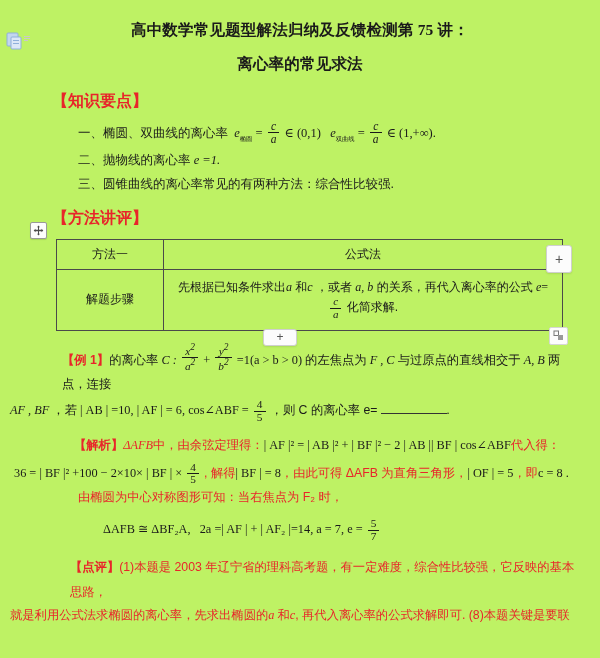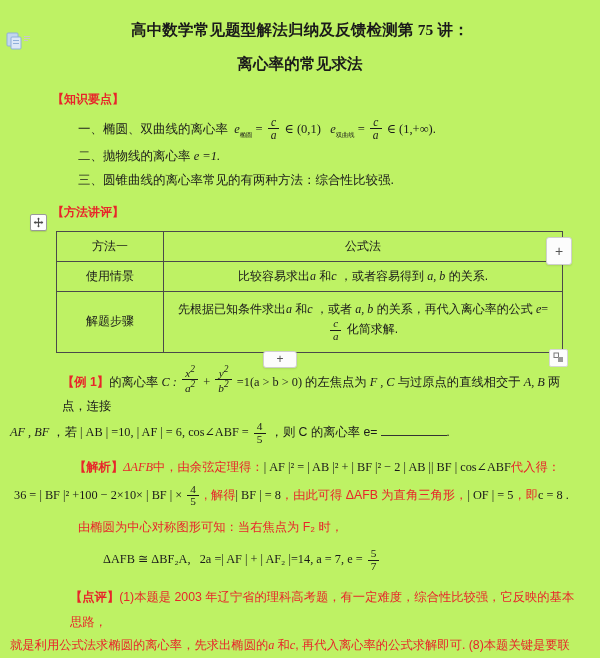--- a/index.html
+++ b/index.html
@@ -24,21 +24,21 @@
   .blank-lg{min-width:66px;}
 
   
   .doc-title{
     text-align:center;font-size:15.5px;font-weight:bold;letter-spacing:.2px;
   }
   .doc-title.t1{margin:20px 0 0 0;}
   .doc-title.t2{margin:13px 0 0 0;}
 
   .sec-head{
-    color:#e8252a;font-weight:bold;font-size:12px;
+    color:#e8252a;font-weight:bold;font-size:16px;
     font-family:"Liberation Sans","DejaVu Sans",sans-serif;
     margin:16px 0 0 52px;
   }
 
   .kp-line{font-size:12.5px;margin:8px 0 0 78px;line-height:1.25;}
   .kp-line .cn{font-family:"Liberation Sans","DejaVu Sans",sans-serif;}
 
   
   .tbl-wrap{position:relative;margin:10px 0 0 56px;width:488px;}
   table.methods{border-collapse:collapse;width:488px;table-layout:fixed;}
@@ -88,21 +88,21 @@
   }
 
   
   .para{font-size:12.3px;line-height:1.95;margin:0;}
   .p-ex{margin:12px 0 0 62px;width:506px;text-indent:0;}
   .p-ex2{margin:2px 0 0 10px;width:560px;}
   .red{color:#e8252a;}
   .cn{font-family:"Liberation Sans","DejaVu Sans",sans-serif;}
   .ana1{margin:10px 0 0 74px;width:500px;}
   .ana2{margin:4px 0 0 14px;width:570px;}
-  .ana3{margin:8px 0 0 78px;}
+  .ana3{margin:0 0 0 78px;}
   .ana4{margin:8px 0 0 103px;}
   .cmt{margin:12px 0 0 70px;width:516px;line-height:2.0;}
   .cmt2{margin:0 0 0 10px;width:572px;}
 </style>
 </head>
 <body>
 
 <div class="page">
 
   <div class="paste-icon">
@@ -157,30 +157,20 @@
       <svg width="11" height="11" viewBox="0 0 11 11">
         <path d="M5.5 0.5 L7 2.3 H6 V4.8 H8.5 V3.8 L10.3 5.5 L8.5 7.2 V6.2 H6 V8.7 H7 L5.5 10.5 L4 8.7 H5 V6.2 H2.5 V7.2 L0.7 5.5 L2.5 3.8 V4.8 H5 V2.3 H4 Z" fill="#4c4c4c"></path>
       </svg>
     </div>
 
     <table class="methods">
       <tbody>
           <tr>
         <td class="lbl">方法一</td>
         <td class="val">公式法</td>
-      </tr>
-      <tr>
-        <td class="lbl">使用情景</td>
-        <td class="val">
-          <span>比较容易求出</span><span class="mi">a</span>
-          <span>和</span><span class="mi">c</span>
-          <span>，或者容易得到</span>
-          <span class="mi">a, b</span>
-          <span>的关系.</span>
-        </td>
       </tr>
       <tr>
         <td class="lbl">解题步骤</td>
         <td class="val tall">
           <span>先根据已知条件求出</span><span class="mi">a</span>
           <span>和</span><span class="mi">c</span>
           <span>，或者</span>
           <span class="mi">a, b</span>
           <span>的关系，再代入离心率的公式</span>
           <span class="mi">e</span><span class="mn">=</span>

